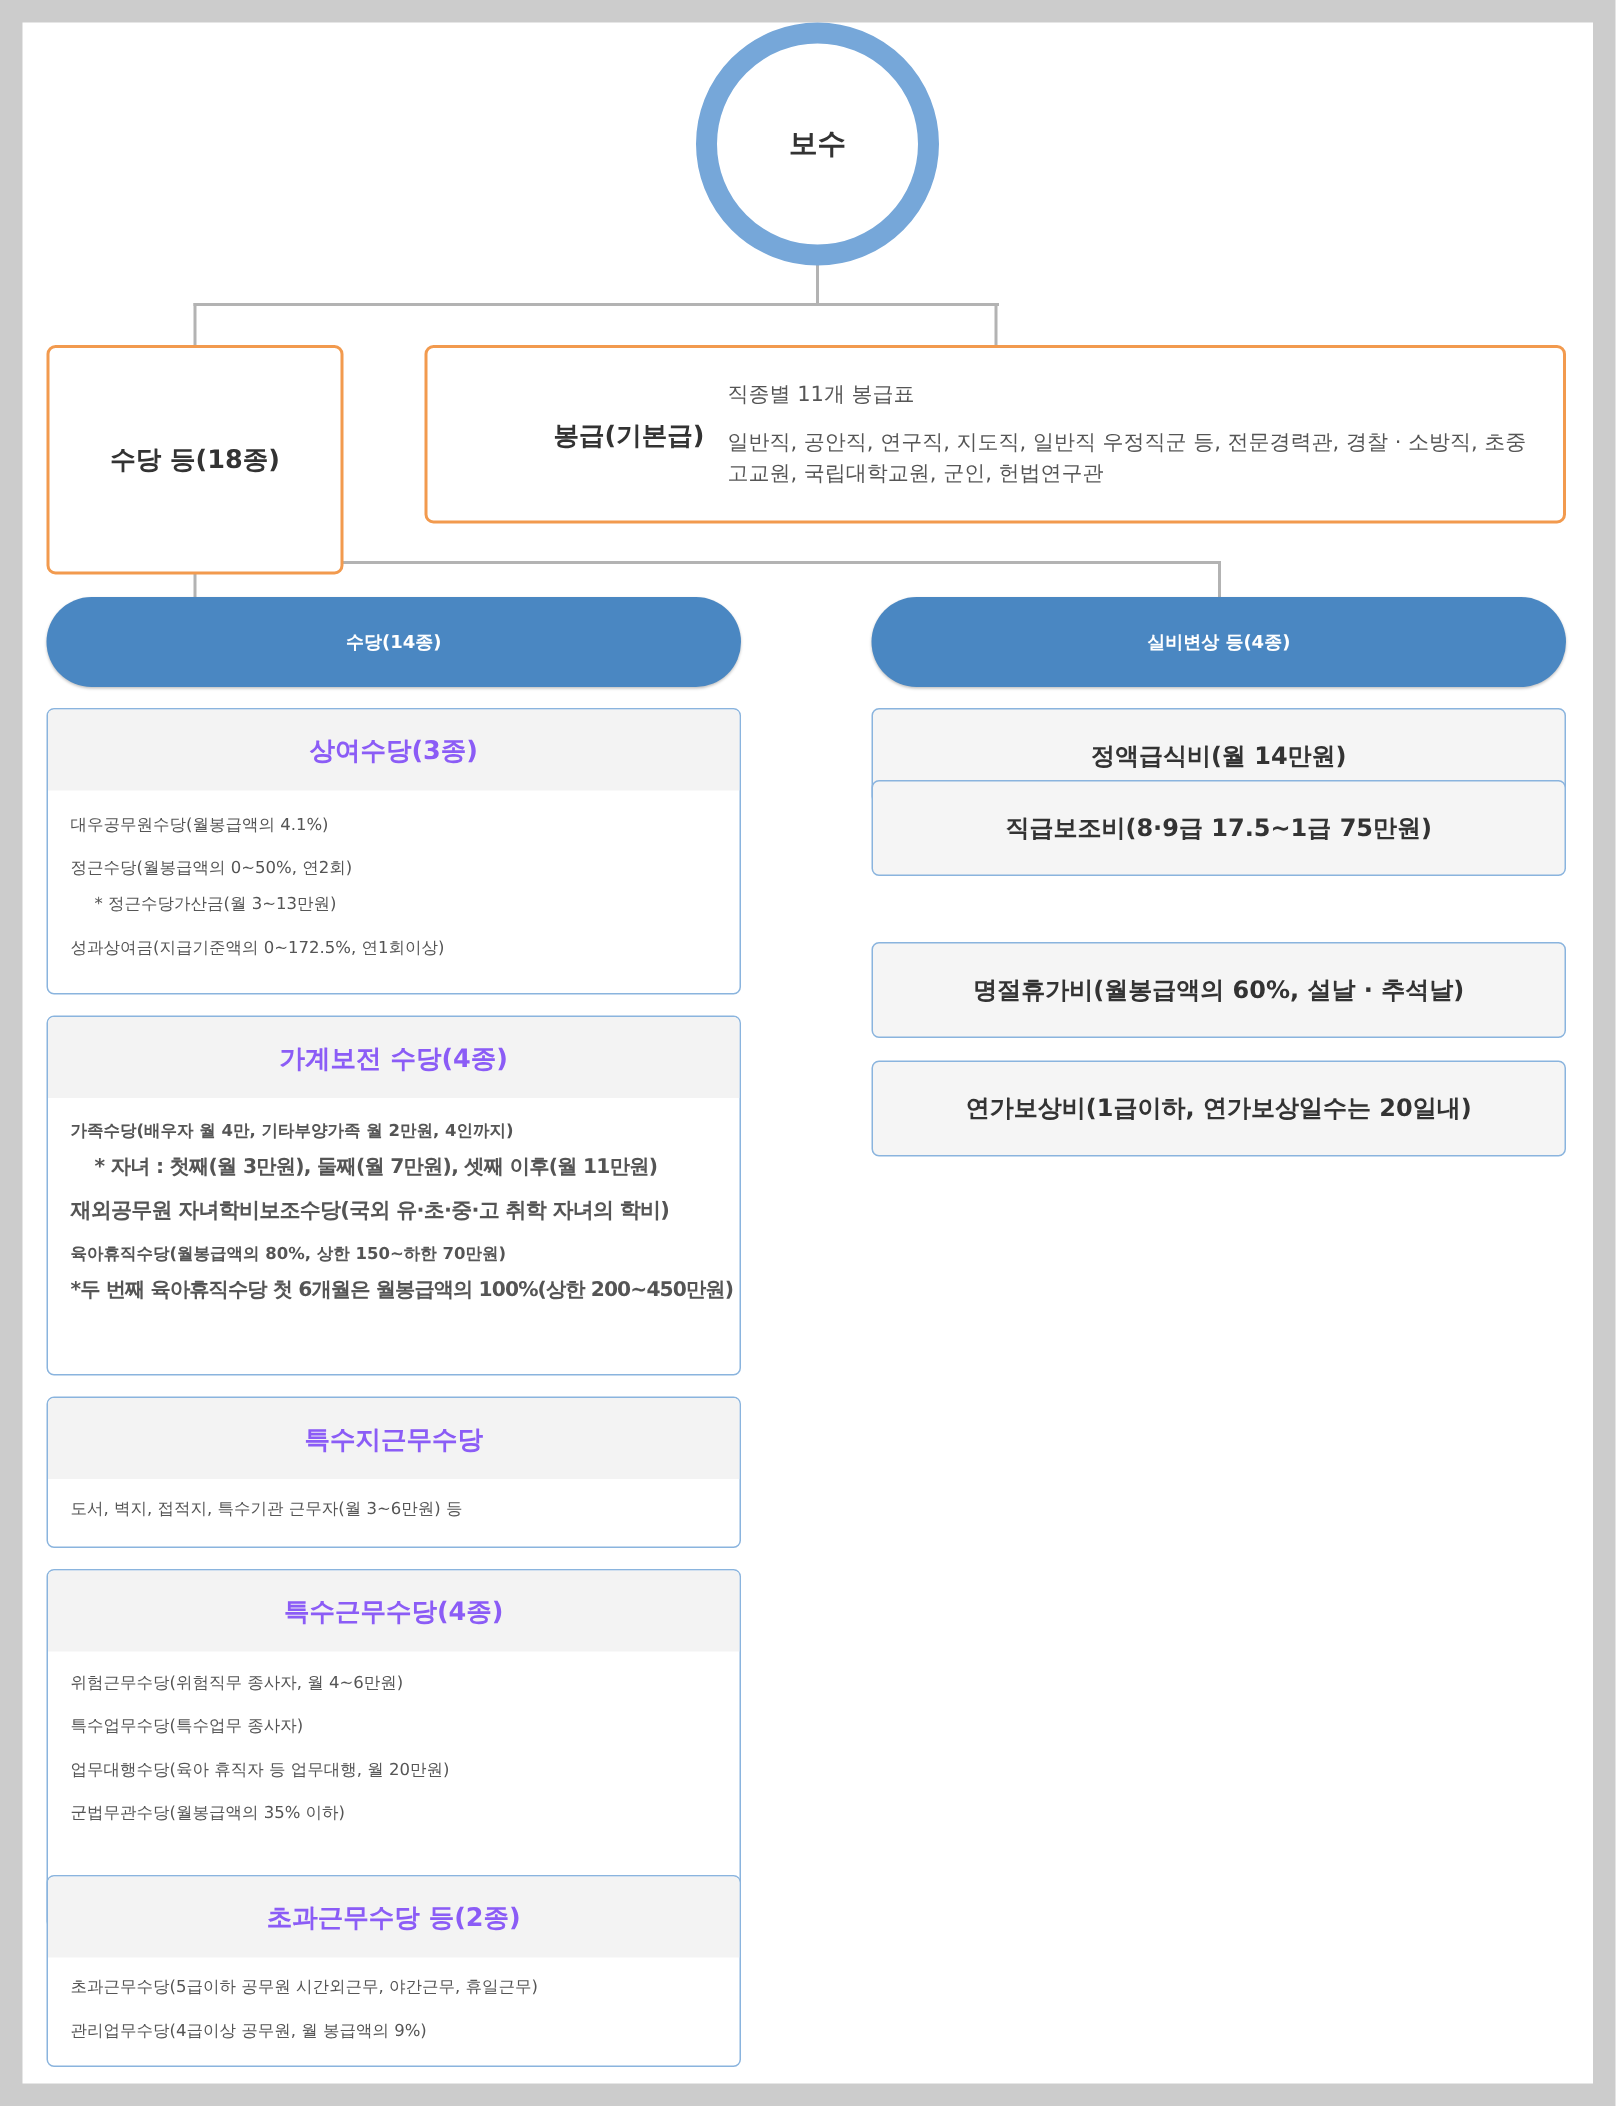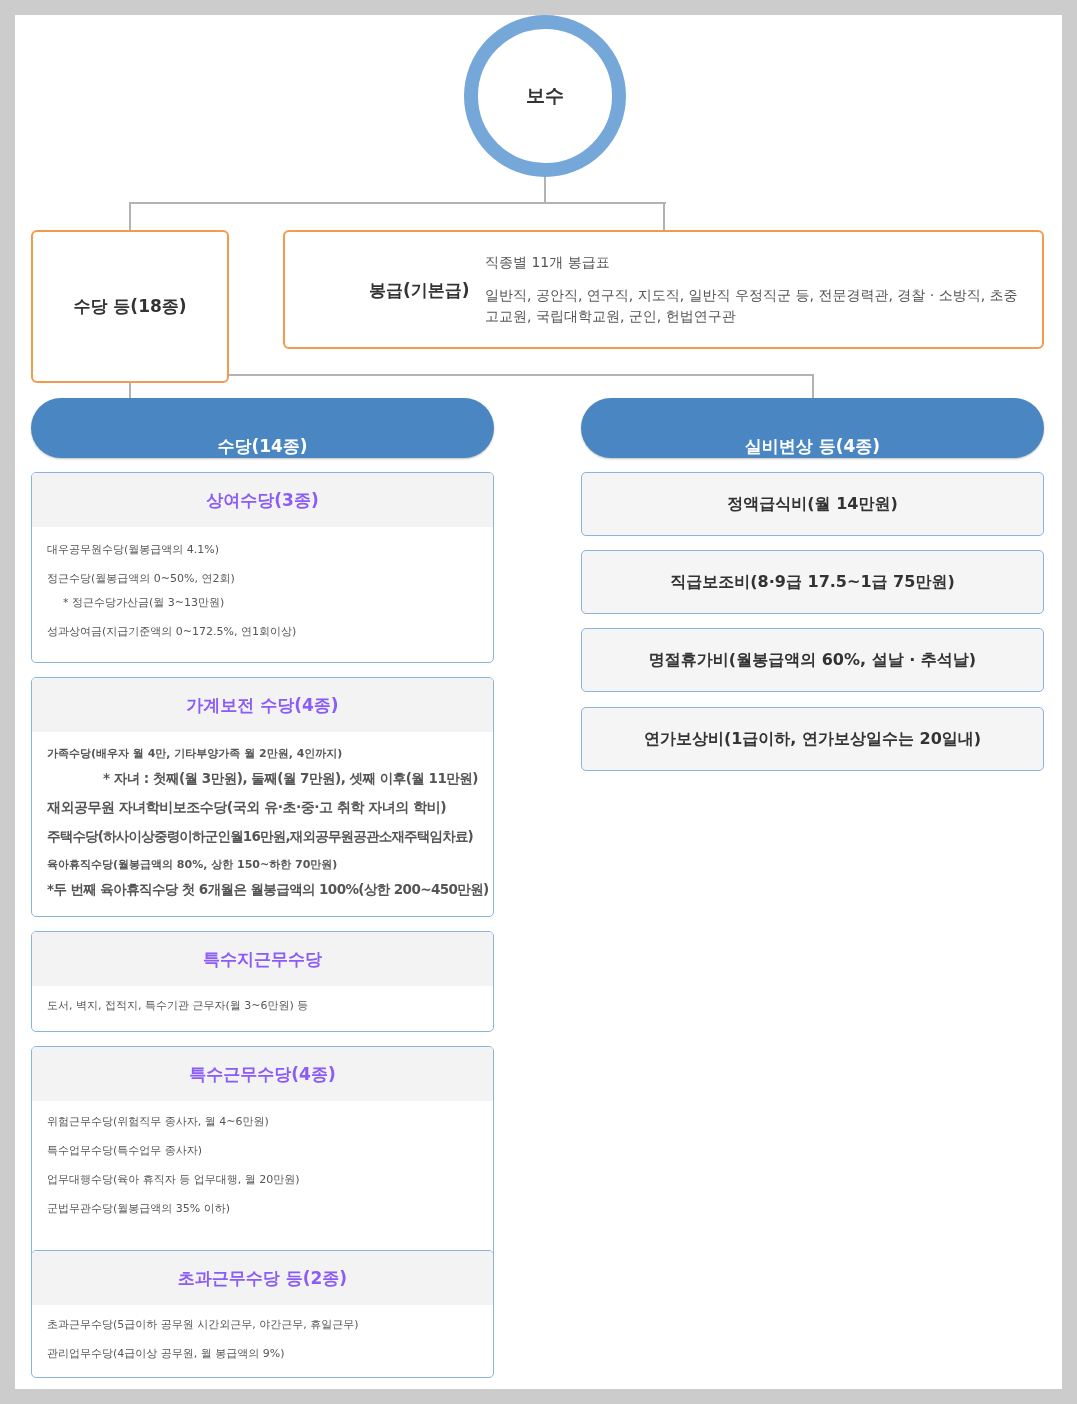--- a/index.html
+++ b/index.html
@@ -53,22 +53,22 @@
     position: absolute; left: 200px; top: 53px;
     font-size: 14px; color: #555; line-height: 21px; width: 540px;
   }
 
   .pill {
     position: absolute;
     height: 60px;
     border-radius: 30px;
     background: #4a87c2;
     color: #fff;
-    font-size: 17px; font-weight: bold;
-    display: flex; align-items: flex-end; justify-content: center;
+    font-size: 12px; font-weight: bold;
+    display: flex; align-items: center; justify-content: center;
     box-shadow: 0 1px 2px rgba(0,0,0,0.25);
   }
 
   .card {
     position: absolute;
     left: 31px; width: 463px;
     border: 1.5px solid #8ab4de;
     border-radius: 5px;
     background: #fff;
     overflow: hidden;
@@ -154,23 +154,22 @@
     <div class="item">정근수당(월봉급액의 0~50%, 연2회)</div>
     <div class="item note">* 정근수당가산금(월  3~13만원)</div>
     <div class="item">성과상여금(지급기준액의 0~172.5%, 연1회이상)</div>
   </div>
 </div>
 
 <div class="card" style="top:677px; height:240px;">
   <div class="card-head">가계보전 수당(4종)</div>
   <div class="card-body" style="padding-top:10px;font-weight:bold;">
     <div class="item">가족수당(배우자 월 4만, 기타부양가족 월 2만원, 4인까지)</div>
-    <div class="item note" style="font-size:13.5px; letter-spacing:-0.5px;text-align:right;">* 자녀 : 첫째(월 3만원), 둘째(월 7만원), 셋째 이후(월 11만원)</div>
+    <div class="item note" style="font-size:13.5px; letter-spacing:-0.5px;">* 자녀 : 첫째(월 3만원), 둘째(월 7만원), 셋째 이후(월 11만원)</div>
     <div class="item" style="font-size:14px; letter-spacing:-0.5px;">재외공무원 자녀학비보조수당(국외 유·초·중·고 취학 자녀의 학비)</div>
-    <div class="item tight">주택수당(하사이상중령이하군인월16만원,재외공무원공관소재주택임차료)</div>
     <div class="item">육아휴직수당(월봉급액의 80%, 상한 150~하한 70만원)</div>
     <div class="item note-flush">*두 번째 육아휴직수당 첫 6개월은 월봉급액의 100%(상한 200~450만원)</div>
   </div>
 </div>
 
 <div class="card" style="top:931px; height:101px;">
   <div class="card-head">특수지근무수당</div>
   <div class="card-body" style="padding-top:8px;">
     <div class="item">도서, 벽지, 접적지, 특수기관 근무자(월 3~6만원) 등</div>
   </div>
@@ -190,21 +189,21 @@
   <div class="card-head">초과근무수당 등(2종)</div>
   <div class="card-body" style="padding-top:8px;">
     <div class="item">초과근무수당(5급이하 공무원 시간외근무, 야간근무, 휴일근무)</div>
     <div class="item">관리업무수당(4급이상 공무원, 월 봉급액의 9%)</div>
   </div>
 </div>
 
 <div class="right-card" style="top:472px;">
   <span>정액급식비(월 14만원)</span>
 </div>
-<div class="right-card" style="top:550px;">
+<div class="right-card" style="top:520px;">
   <span>직급보조비(8·9급 17.5~1급 75만원)</span>
 </div>
 <div class="right-card" style="top:628px;">
   <span>명절휴가비(월봉급액의 60%, 설날 · 추석날)</span>
 </div>
 <div class="right-card" style="top:707px;">
   <span>연가보상비(1급이하, 연가보상일수는 20일내)</span>
 </div>
 
 </body></html>

